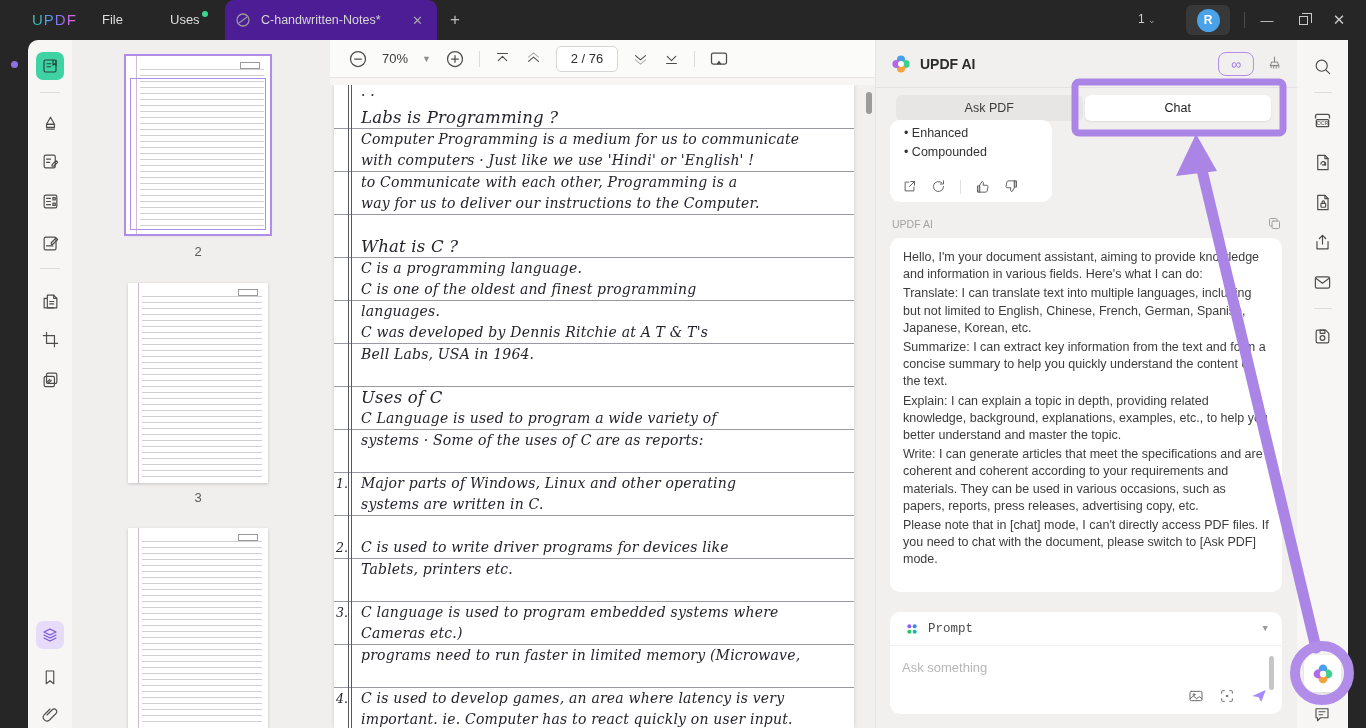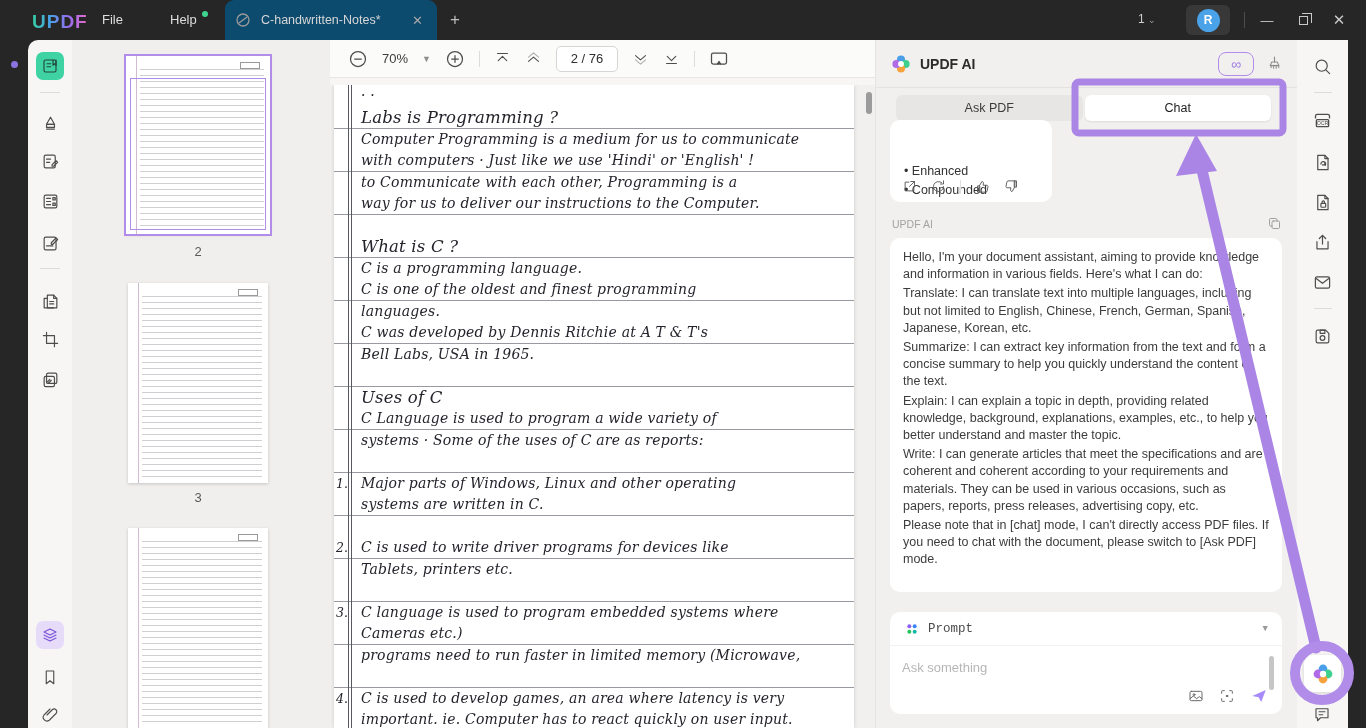--- a/index.html
+++ b/index.html
@@ -2,28 +2,28 @@
 <html><head>
 <meta charset="utf-8">
 <style>
   * { margin:0; padding:0; box-sizing:border-box; }
   html,body { width:1366px; height:728px; overflow:hidden; }
   body { background:#262626; font-family:"Liberation Sans", sans-serif; position:relative; }
   .abs { position:absolute; }
 
   
   #topbar { left:0; top:0; width:1366px; height:40px; background:#262626; }
-  #logo { left:32px; top:11px; font-size:19px; font-weight:bold; letter-spacing:1px;
+  #logo { left:32px; top:11px; font-size:15px; font-weight:normal; letter-spacing:1px;
           background:linear-gradient(90deg,#35d0a5,#4a9fe8,#9a6cf0,#e86cc7);
           -webkit-background-clip:text; background-clip:text; color:transparent; }
   .menu-item { top:0; height:40px; line-height:40px; color:#dedede; font-size:13px; padding:0 14px; cursor:default; }
   #menu-file { left:88px; }
   #menu-help { left:156px; }
   #help-dot { left:202px; top:11px; width:6px; height:6px; border-radius:50%; background:#3ed68f; }
-  #doc-tab { left:225px; top:0; width:212px; height:40px; background:#0c4a6e; border-radius:9px 9px 0 0;
+  #doc-tab { left:225px; top:0; width:212px; height:40px; background:#4c1d95; border-radius:9px 9px 0 0;
              display:flex; align-items:center; padding:16px 10px; }
   #tab-title { color:#d6d6d6; font-size:12.5px; flex:1; margin-left:10px; white-space:nowrap; overflow:hidden; }
   .tab-x { color:#a7a7a7; font-size:13px; padding:2px 4px; }
   #tab-add { left:450px; top:12px; color:#bdbdbd; font-size:17px; line-height:16px; }
   #win-count { left:1138px; top:12px; color:#cfcfcf; font-size:12px; }
   #win-count .caret { font-size:9px; color:#9d9d9d; }
   #avatar-pill { left:1186px; top:5px; width:44px; height:30px; background:#383838; border-radius:6px;
                  display:flex; align-items:center; justify-content:center; }
   #avatar { width:23px; height:23px; border-radius:50%; background:#4aa3e8; color:#fff; font-size:12px;
             font-weight:bold; display:flex; align-items:center; justify-content:center; }
@@ -95,21 +95,21 @@
   #ai-header { position:absolute; left:0; top:0; width:100%; height:48px; display:flex; align-items:center; padding:0 14px; border-bottom:1px solid #e3e2e1; }
   #ai-title { font-size:14px; font-weight:bold; color:#2b2b2b; margin-left:8px; flex:1; }
   #infinity-badge { width:36px; height:24px; border:1.5px solid #b18ce9; border-radius:8px; color:#9f7de0;
                     display:flex; align-items:center; justify-content:center; font-size:14px; margin-right:12px; }
   #ai-tabs { position:absolute; left:20px; top:55px; width:375px; height:26px; display:flex; gap:2px; }
   .ai-tab { flex:1; height:26px; border-radius:6px; font-size:12.5px; display:flex; align-items:center; justify-content:center; }
   #tab-askpdf { background:#e7e6e5; color:#3c3c3c; }
   #tab-chat { background:#ffffff; color:#1c1c1c; box-shadow:0 1px 2px rgba(0,0,0,.08); }
 
   #prev-card { position:absolute; left:14px; top:80px; width:162px; height:82px; background:#fff; border-radius:10px; padding:4px 14px; overflow:hidden; }
-  #prev-card ul { list-style:none;margin-top:38px; }
+  #prev-card ul { list-style:none; }
   #prev-card li { font-size:12.5px; color:#333; line-height:19px; }
   #prev-card li:before { content:"• "; }
   #prev-actions { position:absolute; left:12px; bottom:8px; display:flex; align-items:center; gap:14px; }
   .act-sep { width:1px; height:14px; background:#e0e0e0; }
 
   #sender-row { position:absolute; left:16px; top:176px; width:390px; display:flex; align-items:center; }
   #sender-label { font-size:10.5px; color:#a3a3a3; flex:1; }
   #msg-card { position:absolute; left:14px; top:198px; width:392px; height:354px; background:#fff; border-radius:10px;
               padding:11px 13px; overflow:hidden; }
   .msg-p { font-size:12.5px; color:#3c3c3c; line-height:17.2px; margin-bottom:2px; }
@@ -134,21 +134,21 @@
 
   
   #annot { left:0; top:0; width:1366px; height:728px; pointer-events:none; z-index:60; }
 </style>
 </head>
 <body>
 
 <div id="topbar" class="abs">
   <div id="logo" class="abs">UPDF</div>
   <div id="menu-file" class="abs menu-item">File</div>
-  <div id="menu-help" class="abs menu-item">Help</div>
+  <div id="menu-help" class="abs menu-item">Uses</div>
   <div id="help-dot" class="abs"></div>
   <div id="doc-tab" class="abs">
     <svg width="16" height="16" viewBox="0 0 16 16">
       <circle cx="8" cy="8" r="6" stroke="#9a9a9a" fill="none" stroke-width="1.3"></circle>
       <line x1="4" y1="11" x2="12" y2="5" stroke="#9a9a9a" stroke-width="1.3"></line>
     </svg>
     <span id="tab-title">C-handwritten-Notes*</span>
     <span class="tab-x">✕</span>
   </div>
   <div id="tab-add" class="abs">+</div>
@@ -362,21 +362,21 @@
         <div class="doc-line">
         <span class="doc-num"></span>
         <span class="doc-text">languages.</span>
       </div>
         <div class="doc-line">
         <span class="doc-num"></span>
         <span class="doc-text">C was developed by Dennis Ritchie at A T &amp; T's</span>
       </div>
         <div class="doc-line">
         <span class="doc-num"></span>
-        <span class="doc-text">Bell Labs, USA in 1965.</span>
+        <span class="doc-text">Bell Labs, USA in 1964.</span>
       </div>
         <div class="doc-line">
         <span class="doc-num"></span>
         <span class="doc-text"></span>
       </div>
         <div class="doc-line head">
         <span class="doc-num"></span>
         <span class="doc-text">Uses of C</span>
       </div>
         <div class="doc-line">

